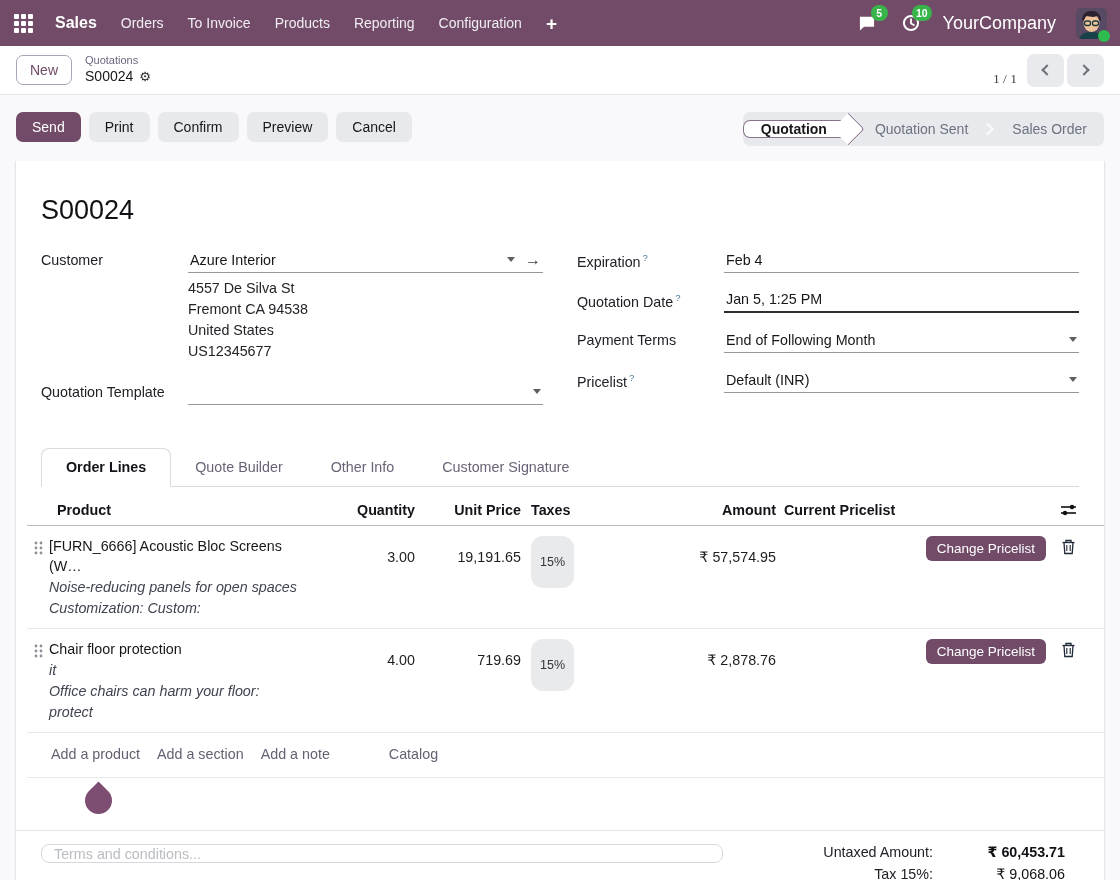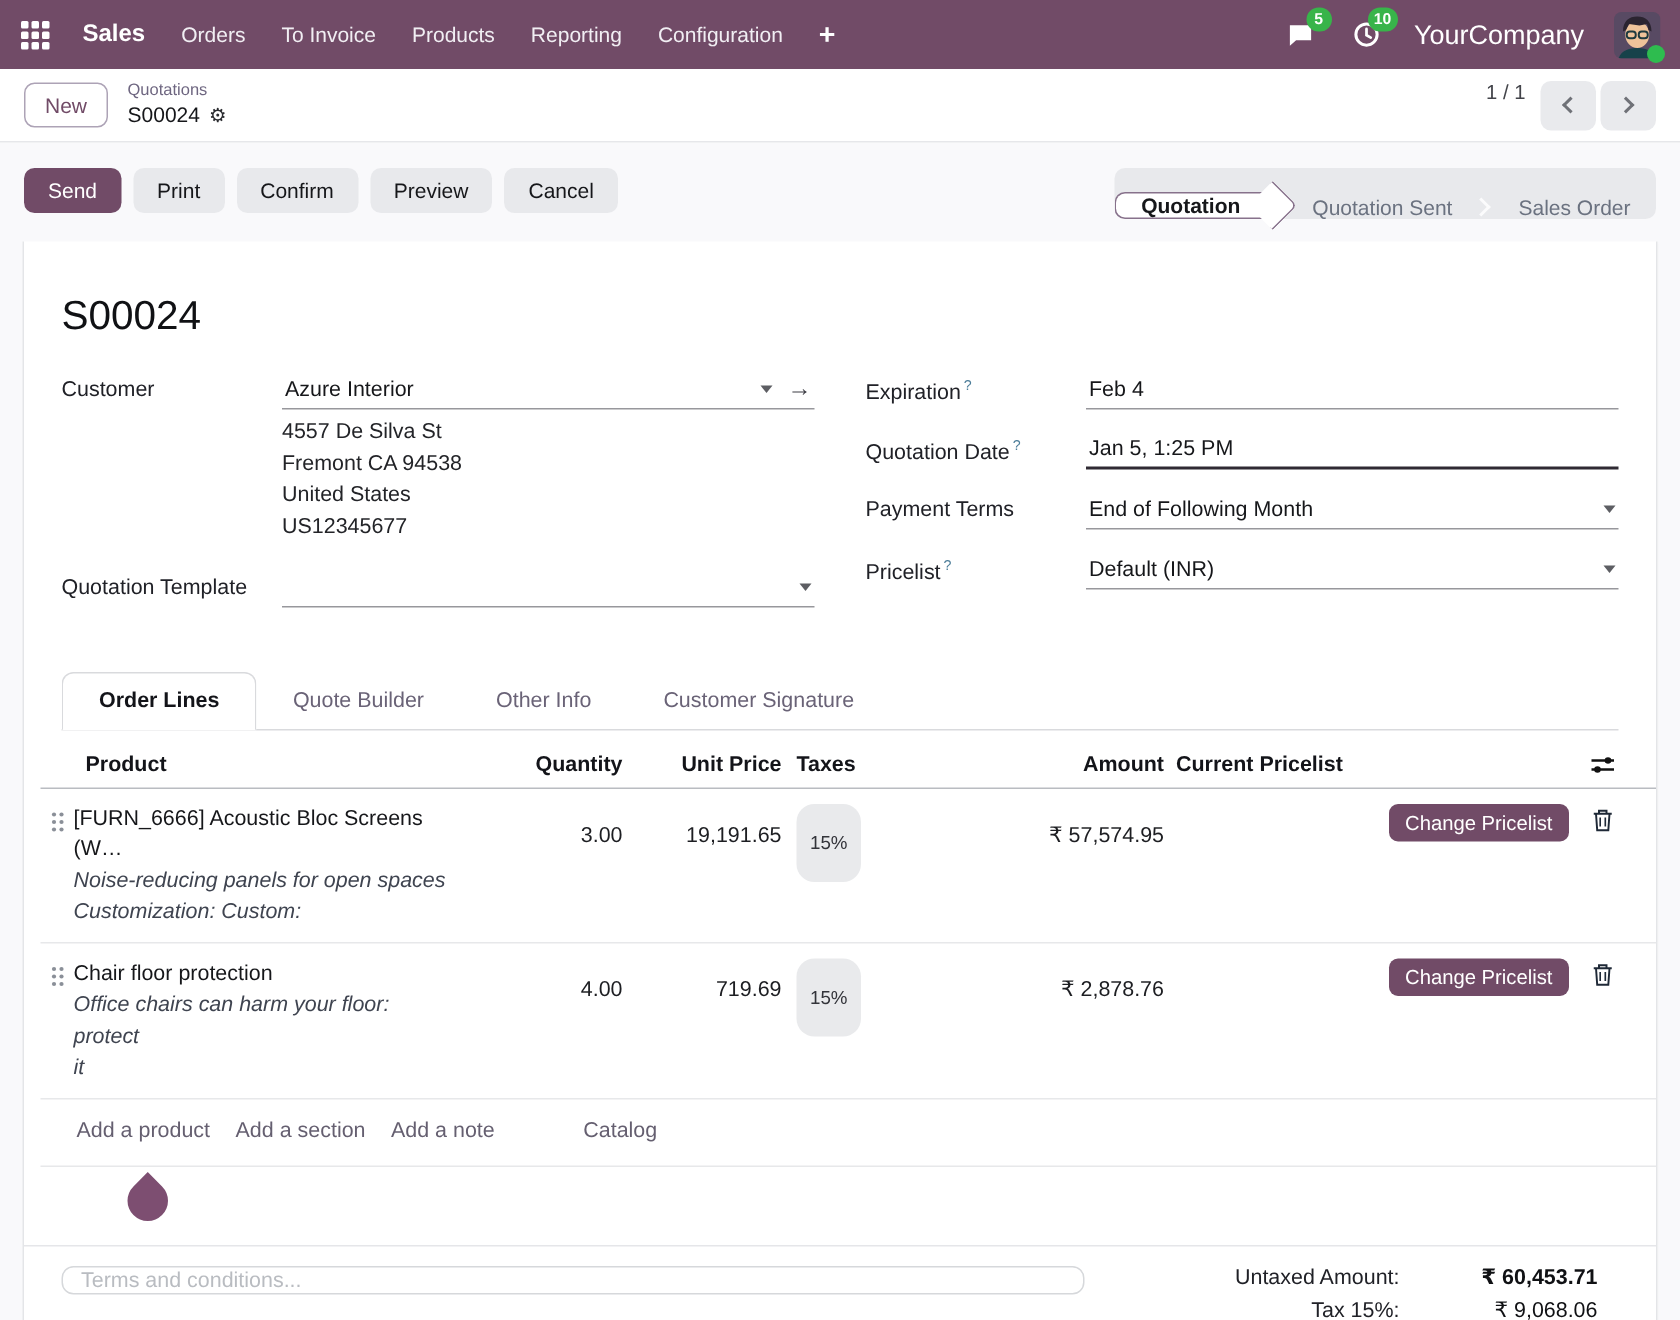--- a/index.html
+++ b/index.html
@@ -23,34 +23,34 @@
   .presence { position:absolute; right:-3px; bottom:-3px; width:12px; height:12px; border-radius:50%; background:#2ebc4f; }
 
   
   .cpanel { height:49px; background:#fff; border-bottom:1px solid #e6e7ea; display:flex; align-items:center; justify-content:space-between; padding:0 16px; }
   .cp-left { display:flex; align-items:center; gap:13px; }
   .btn-new { background:#fff; border:1px solid #ada3b6; color:#714B67; font-size:14px; padding:6px 13px; border-radius:7px; cursor:pointer; font-family:inherit; }
   .crumbs { display:flex; flex-direction:column; line-height:1.25; }
   .crumb-parent { font-size:11px; color:#6e6680; cursor:pointer; }
   .crumb-current { font-size:14px; color:#16171a; display:flex; align-items:center; gap:6px; }
   .gear { font-size:13px; color:#2b2c30; cursor:pointer; }
-  .cp-right { display:flex; align-items:flex-start; gap:10px; }
+  .cp-right { display:flex; align-items:flex-end; gap:10px;font-family:Liberation Serif, serif; }
   .pager-txt { font-size:13.5px; color:#43444a; }
   .pager-btns { display:flex; gap:3px; }
   .pager-btn { width:37px; height:33px; background:#e9eaed; border:none; border-radius:7px; display:flex; align-items:center; justify-content:center; cursor:pointer; }
   .chev { width:8px; height:8px; border-top:2px solid #6f7177; border-right:2px solid #6f7177; display:inline-block; }
   .chev.left  { transform:rotate(-135deg); margin-left:3px; }
   .chev.right { transform:rotate(45deg);  margin-right:3px; }
 
   
   .strip { display:flex; align-items:flex-start; justify-content:space-between; padding:17px 16px 15px; }
   .act-btns { display:flex; gap:8px; }
   .btn { font-family:inherit; font-size:14px; padding:7px 16px; border-radius:7px; border:none; cursor:pointer; background:#e8e9ec; color:#16171a; }
   .btn.primary { background:#714B67; color:#fff; }
-  .statusbar { display:flex; align-items:flex-end; background:#e8e9ec; border-radius:7px; height:34px; }
+  .statusbar { display:flex; align-items:center; background:#e8e9ec; border-radius:7px; height:34px; }
   .step { display:flex; align-items:center; font-size:14px; color:#6b7280; padding:0 20px; position:relative; cursor:pointer; }
   .step.active { background:#fff; border:1px solid #87718b; border-right:none; border-radius:7px 0 0 7px; color:#16171a; font-weight:700; padding:0 22px 0 17px; z-index:2; }
   .step.active .tip { position:absolute; right:-11px; top:50%; width:23px; height:23px; background:#fff; border-top:1px solid #87718b; border-right:1px solid #87718b; transform:translateY(-50%) rotate(45deg); border-radius:0 4px 0 0; }
   .step .sep { position:absolute; right:-4px; top:50%; width:9px; height:9px; border-top:2px solid #fbfbfc; border-right:2px solid #fbfbfc; transform:translateY(-50%) rotate(45deg); }
   .step.mid { padding-left:26px; }
   .step.last { padding-left:24px; padding-right:17px; }
 
   
   .sheet { margin:0 15px; background:#fff; border:1px solid #e4e5e8; border-top:none; box-shadow:0 1px 2px rgba(0,0,0,.04); padding:20px 25px 0; }
   .sheet-title { font-size:27px; font-weight:500; color:#101114; margin:14px 0 24px; }
@@ -343,22 +343,22 @@
             <circle cx="7" cy="2" r="1.4" fill="#8a8f98"></circle>
           <circle cx="2" cy="7" r="1.4" fill="#8a8f98"></circle>
             <circle cx="7" cy="7" r="1.4" fill="#8a8f98"></circle>
           <circle cx="2" cy="12" r="1.4" fill="#8a8f98"></circle>
             <circle cx="7" cy="12" r="1.4" fill="#8a8f98"></circle>
         </svg>
       </span>
       <span>
         <span class="pname">Chair floor protection</span>
         <span class="pdesc">
+          <span>it</span>
           <span>Office chairs can harm your floor: protect</span>
-          <span>it</span>
         </span>
       </span>
       <span class="qty r">4.00</span>
       <span class="uprice r">719.69</span>
       <span class="taxcell"><span class="pill">15%</span></span>
       <span class="amt r">₹ 2,878.76</span>
       <span class="cpl-cell">
           <button class="btn-cpl">Change Pricelist</button>
         </span>
       <span class="trash-cell">

